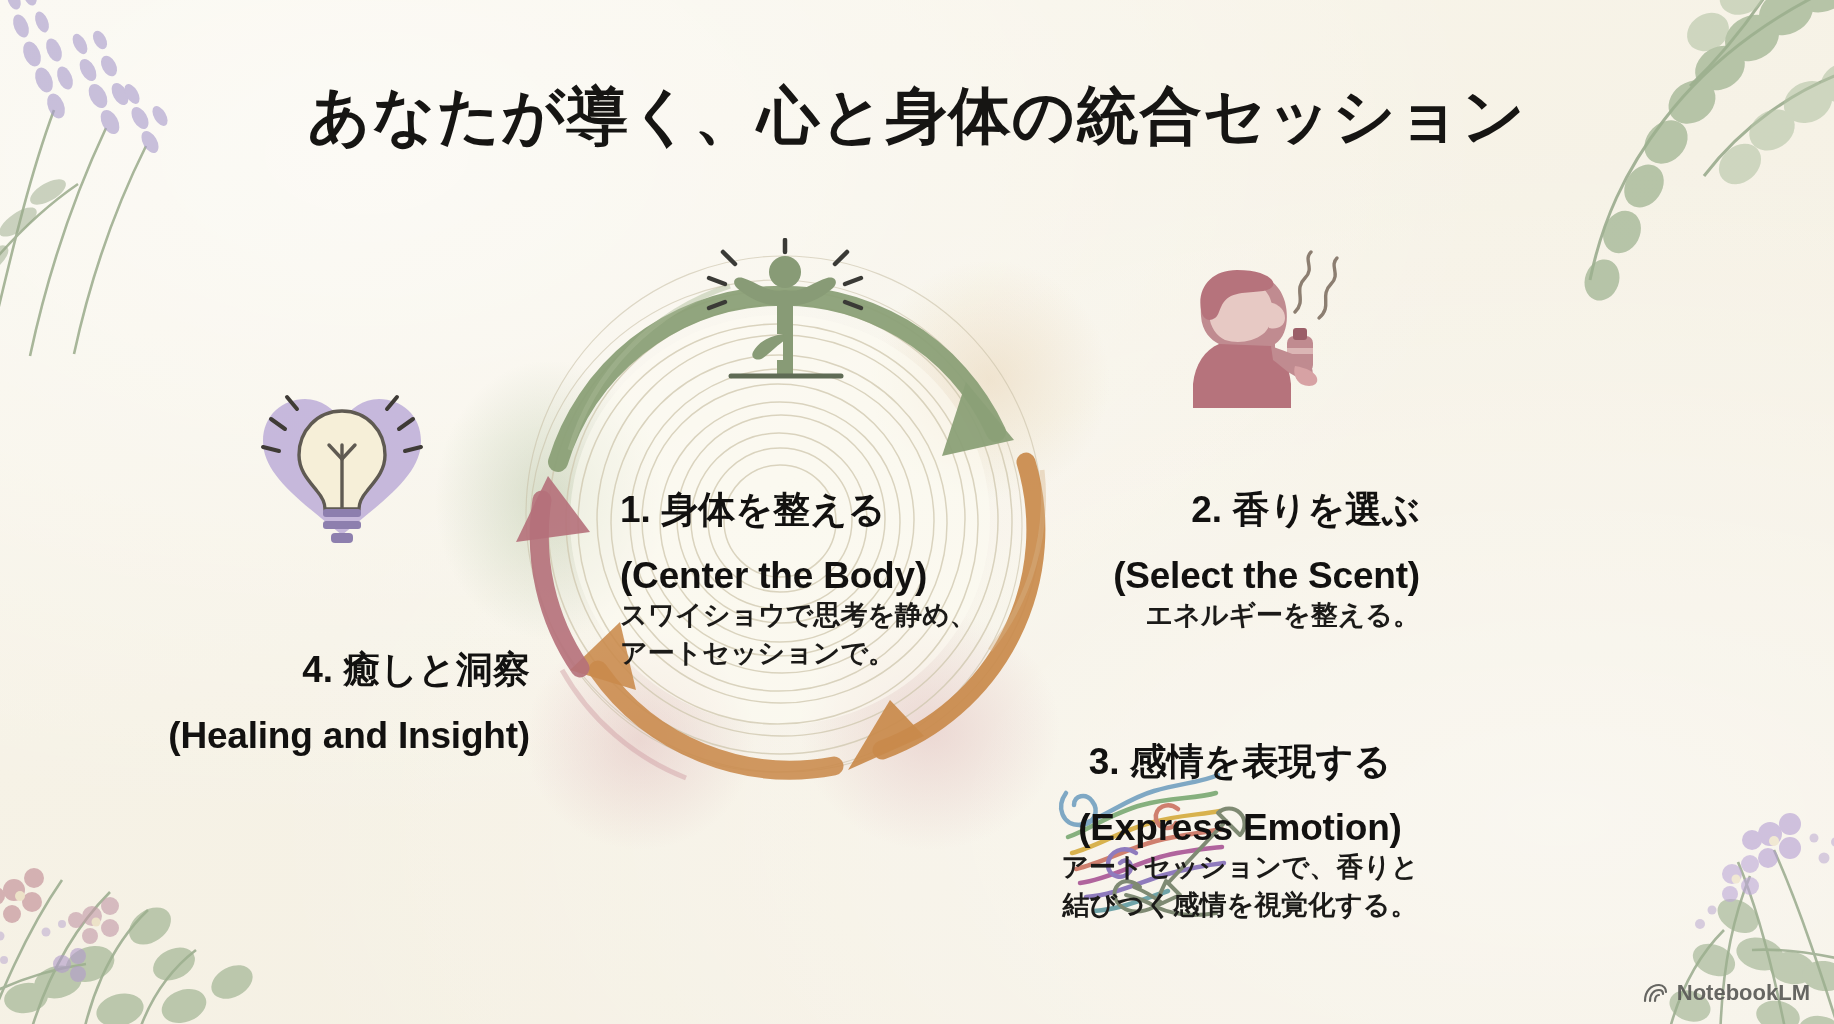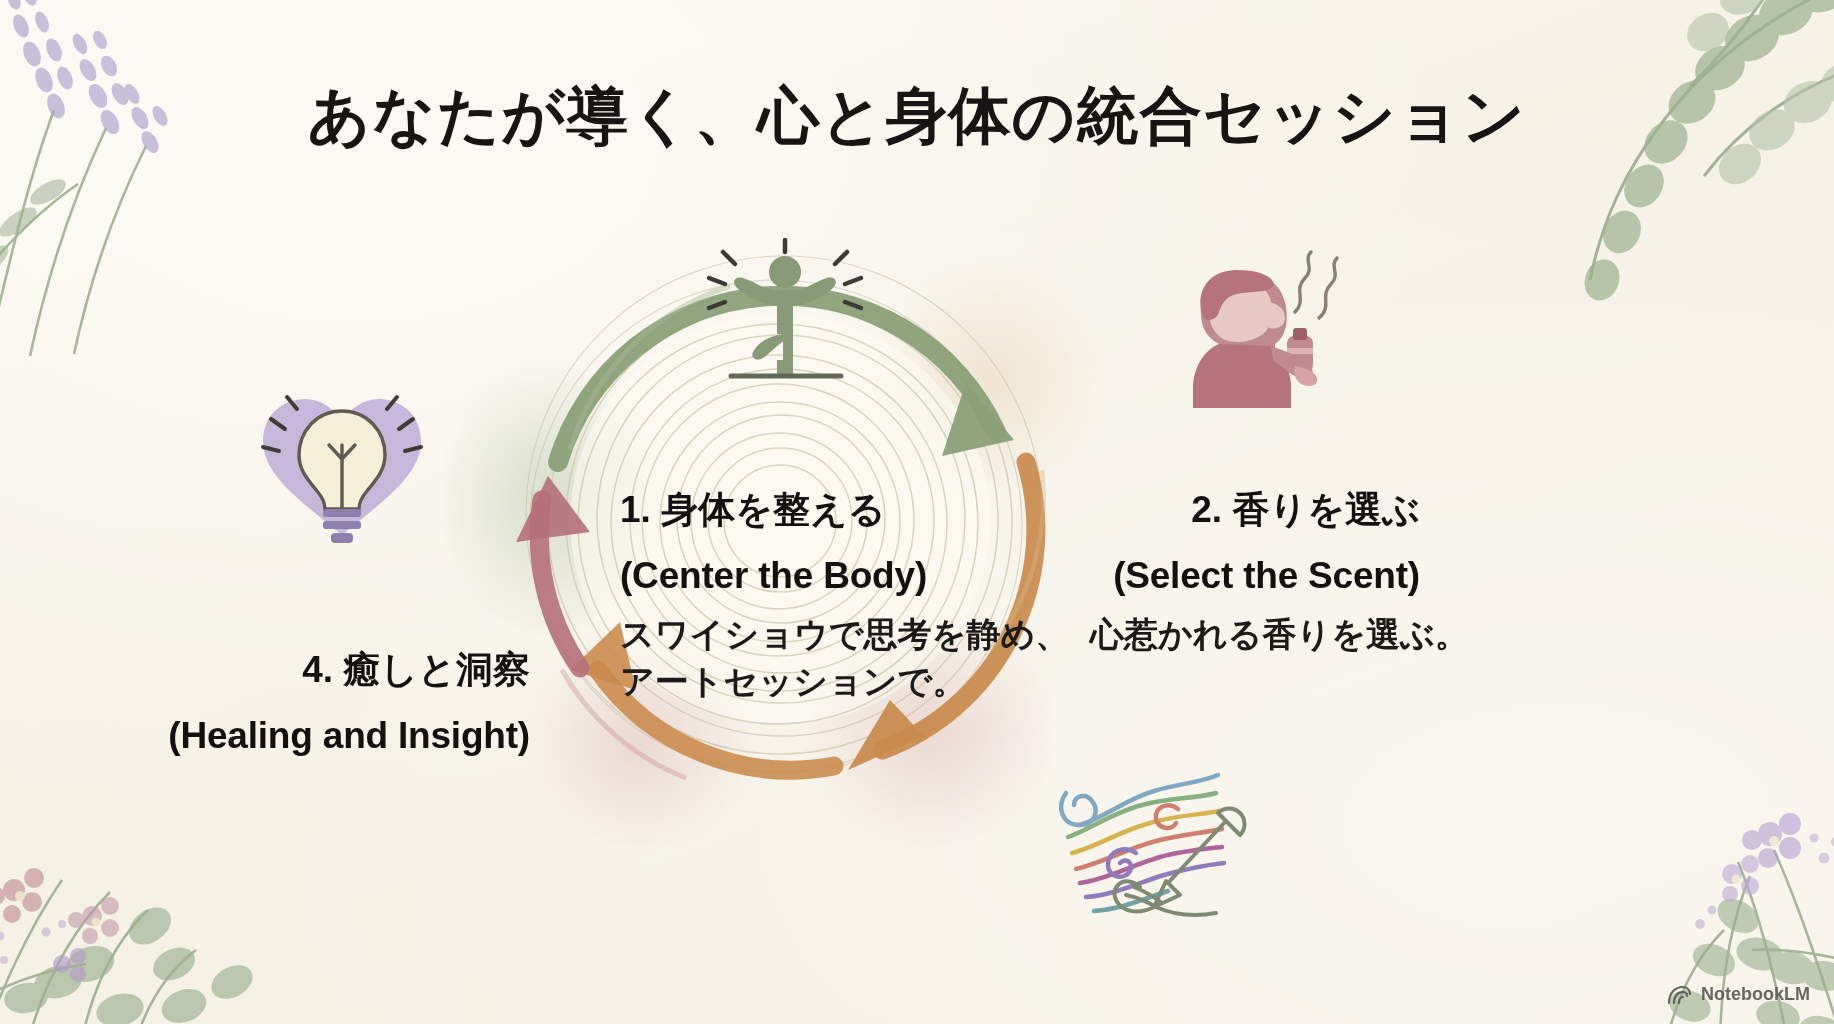--- a/index.html
+++ b/index.html
@@ -39,22 +39,21 @@
   .cycle svg{ display:block; }
 
   
   .block{ position:absolute; }
   .block .heading{
     font-size:37px; font-weight:700; color:#121110;
     line-height:1.18; white-space:nowrap;
   }
   .block .heading .en{ font-weight:700; letter-spacing:-.2px;margin-top:22px; }
   .block .desc{
-    margin-top:14px;
-    font-size:34px; font-weight:700; color:#1b1a18;
+    font-size:27px; font-weight:700; color:#1b1a18;
     line-height:1.38; white-space:nowrap;
   }
 
   #block-1{ left:620px; top:488px; width:340px; }
   #block-2{ left:1090px; top:488px; text-align:right; width:330px; }
   #block-3{ left:1045px; top:740px; text-align:center; width:390px; }
   #block-4{ left:140px; top:648px; text-align:right; width:390px; }
 
   
   .icon-wrap{ position:absolute; }
@@ -66,22 +65,22 @@
   
   .bot{ position:absolute; pointer-events:none; }
   #bot-tl{ left:-30px;  top:-40px;  width:330px; height:400px; }
   #bot-tr{ right:-20px; top:-50px;  width:360px; height:380px; }
   #bot-bl{ left:-30px;  bottom:-40px; width:330px; height:400px; }
   #bot-br{ right:-20px; bottom:-30px; width:330px; height:430px; }
 
   
   .watermark{
     position:absolute; right:24px; bottom:18px;
-    display:flex; align-items:flex-start; gap:9px;
-    font-size:18px; font-weight:600; color:#5a5a57;
+    display:flex; align-items:center; gap:9px;
+    font-size:22px; font-weight:600; color:#5a5a57;
     opacity:.92;
   }
   .watermark svg{ display:block; }
 </style>
 </head>
 <body>
 
 <div id="stage">
 
   <div class="paper-grain"></div>
@@ -443,24 +442,34 @@
       <div>アートセッションで。</div>
     </div>
   </div>
 
   <div class="block" id="block-2">
     <div class="heading">
       <div>2. 香りを選ぶ</div>
       <div class="en">(Select the Scent)</div>
     </div>
     <div class="desc">
-      <div>心惹かれる香りを選ぶ。</div>
-    </div>
-  </div>
-
+      <div>エネルギーを整える。</div>
+    </div>
+  </div>
+
+  <div class="block" id="block-3">
+    <div class="heading">
+      <div>3. 感情を表現する</div>
+      <div class="en">(Express Emotion)</div>
+    </div>
+    <div class="desc">
+      <div>アートセッションで、香りと</div>
+      <div>結びつく感情を視覚化する。</div>
+    </div>
+  </div>
 
   <div class="block" id="block-4">
     <div class="heading">
       <div>4. 癒しと洞察</div>
       <div class="en">(Healing and Insight)</div>
     </div>
   </div>
 
   <div class="watermark">
     <span>

